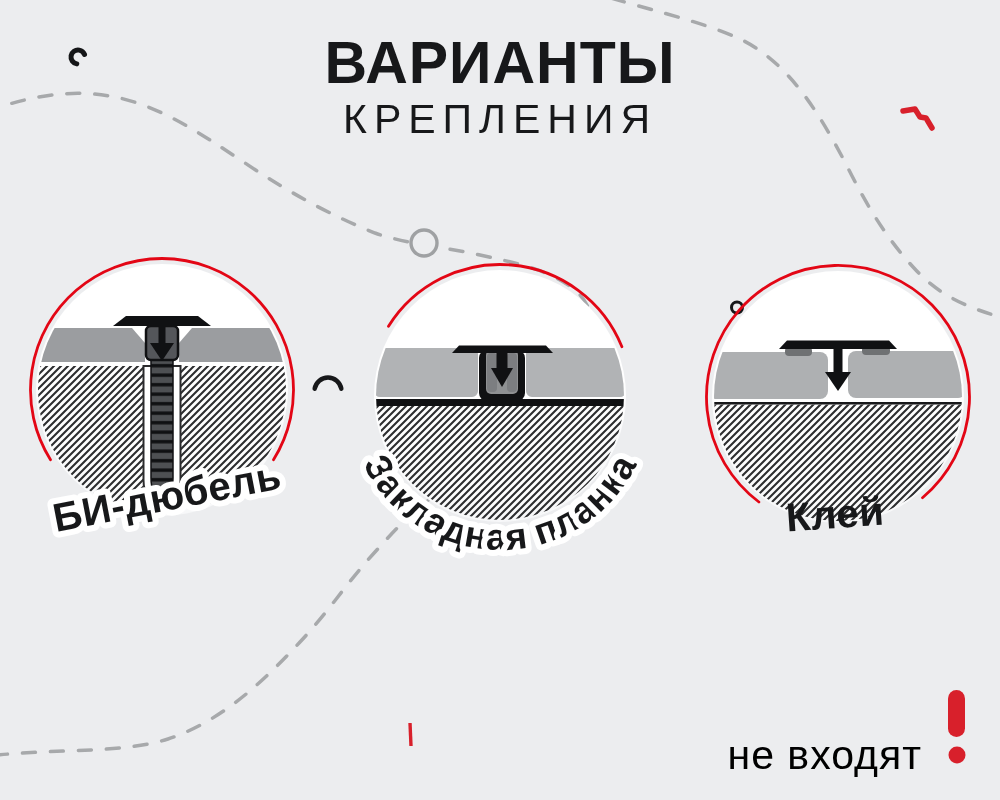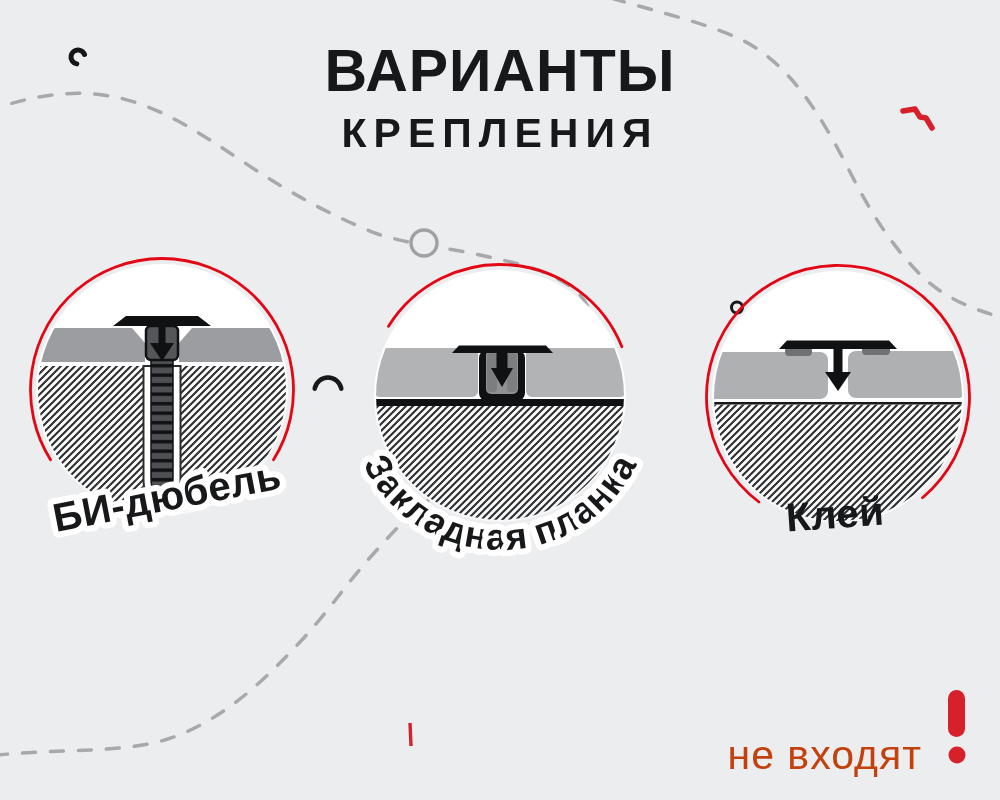--- a/index.html
+++ b/index.html
@@ -9,29 +9,29 @@
     background:#ecedef;
   }
   .stage{position:relative;width:1000px;height:800px;overflow:hidden;}
   .stage svg{position:absolute;left:0;top:0;}
   .title-block{
     position:absolute;left:0;top:30px;width:1000px;text-align:center;
     color:#17181a;pointer-events:none;
   }
   .title-main{
     font-size:59px;font-weight:800;letter-spacing:1px;line-height:1;
-    margin:12px;
+    margin:4px;
   }
   .title-sub{
-    font-size:41px;font-weight:700;letter-spacing:7px;line-height:1;
+    font-size:41px;font-weight:400;letter-spacing:7px;line-height:1;
     margin:6px 0 0 0;
   }
   .note-block{
     position:absolute;right:78px;bottom:26px;text-align:right;
-    color:#c2410c;font-size:41px;font-weight:500;letter-spacing:1px;
+    color:#000000;font-size:41px;font-weight:500;letter-spacing:1px;
     line-height:37px;
   }
   .svg-label{
     font-family:"Liberation Sans","DejaVu Sans",sans-serif;
     font-weight:600;fill:#17181a;
   }
   .halo{paint-order:stroke;stroke:#ffffff;stroke-width:12px;stroke-linejoin:round;}
 </style>
 </head>
 <body>

